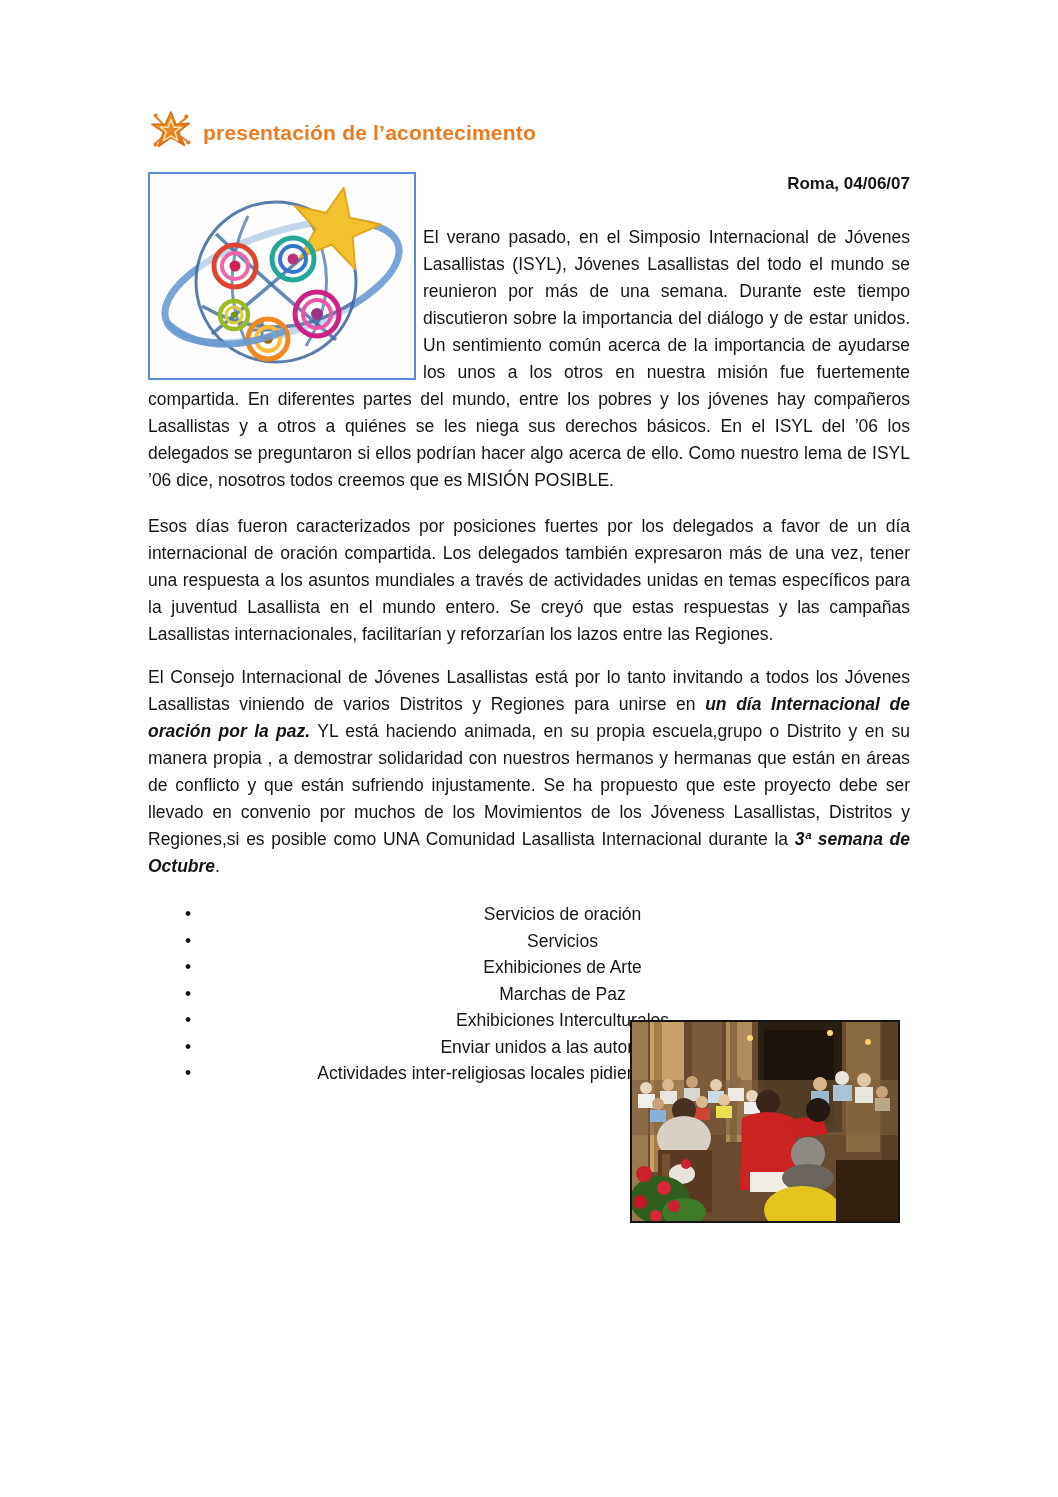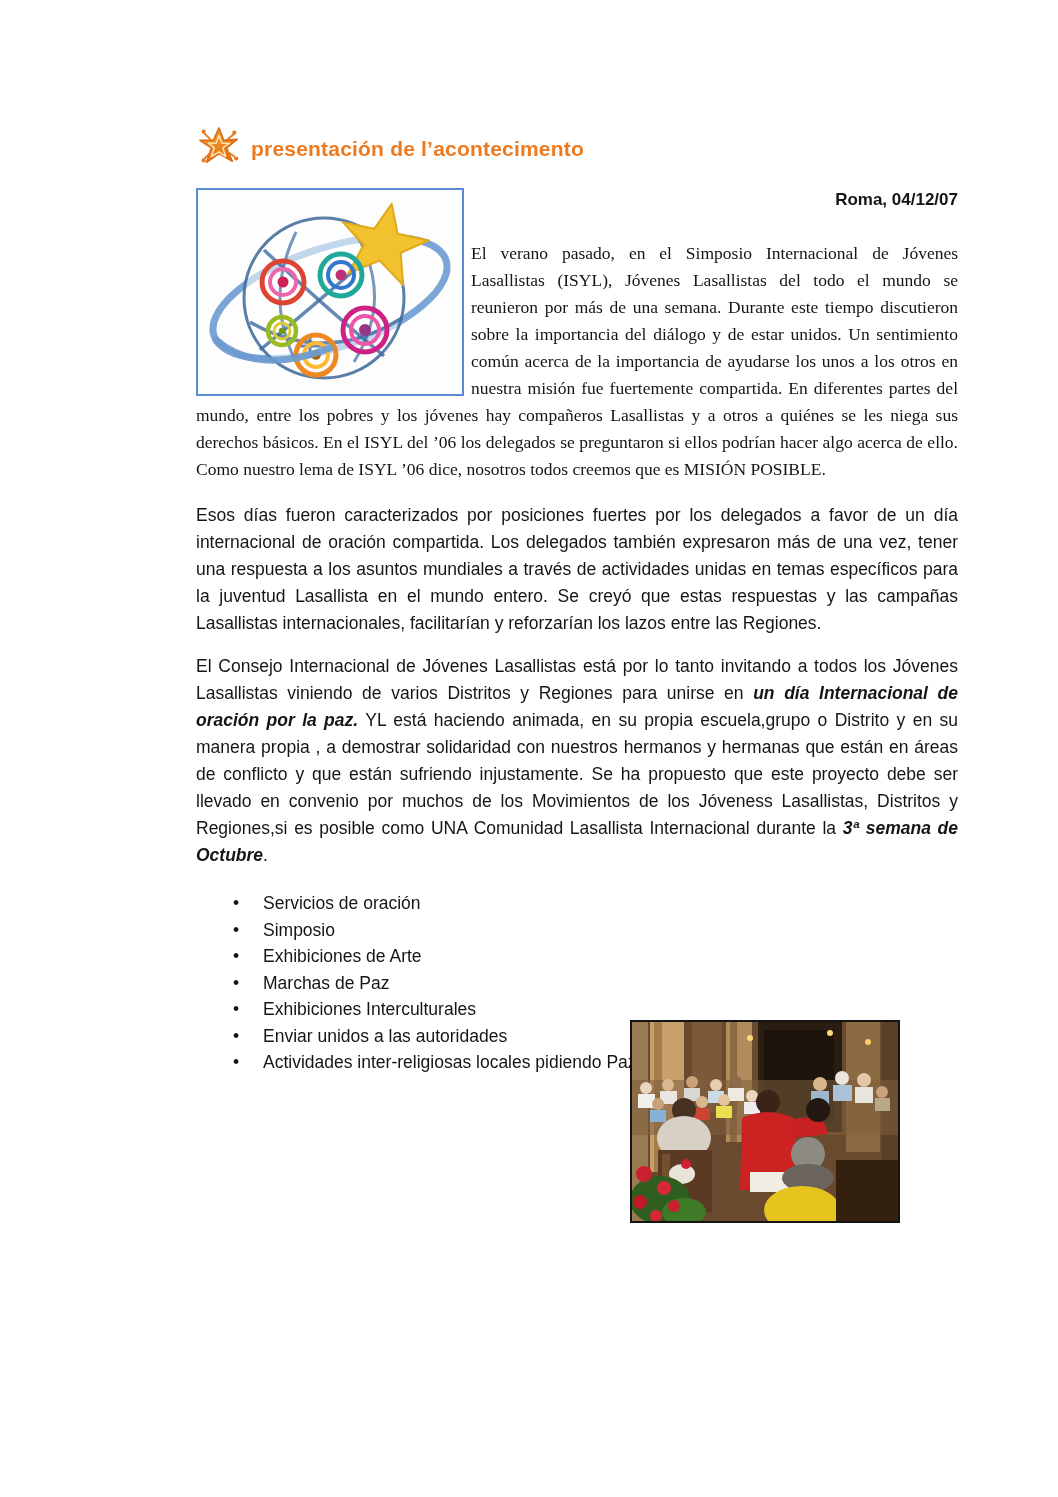--- a/index.html
+++ b/index.html
@@ -1,44 +1,44 @@
 <!DOCTYPE html>
 <html><head>
 <meta charset="utf-8">
 <style>
   html,body { margin:0; padding:0; background:#ffffff; }
   .page {
     position:relative; width:1058px; height:1497px; background:#ffffff;
     font-family:"Liberation Sans", sans-serif; color:#151515; overflow:hidden;
   }
-  .content { position:absolute; left:148px; top:124px; width:762px;margin-left:48px; }
+  .content { position:absolute; left:148px; top:108px; width:762px; }
 
   
   .brand { display:flex; align-items:center; gap:9px; height:50px; }
   .brand-title { font-size:21px; font-weight:bold; color:#ED7A1F; letter-spacing:.2px; }
 
   
   .logo-box {
     float:left; width:264px; height:204px; border:2px solid #5B8BD0;
     margin:14px 7px 4px 0; background:#fdfdfd; box-sizing:content-box;
   }
   .logo-box svg { display:block; }
 
   .date-line {
     text-align:right; font-weight:bold; font-size:17px; line-height:24px; margin-top:14px;
   }
 
   p { margin:0; text-align:justify; font-size:17.5px; line-height:27px; }
-  .p1 { margin-top:28px;font-family:Liberation Serif, serif; }
+  .p1 { margin-top:28px; }
   .p2 { margin-top:19px; }
   .p3 { margin-top:16px; }
   .p4 { margin-top:21px; }
   .emph { font-weight:bold; font-style:italic; }
 
-  ul.bullets { margin:21px 0 0 0; padding:0; list-style:none; }
+  ul.bullets { margin:21px 0 0 0; padding:0; list-style:none;text-align:center; }
   ul.bullets li {
     position:relative; padding-left:67px; font-size:17.5px; line-height:26.5px;
   }
   ul.bullets li::before {
     content:"\2022"; position:absolute; left:37px; top:0; font-size:17.5px;
   }
 
   
   .photo {
     position:absolute; left:630px; top:1020px; width:266px; height:199px;
@@ -115,32 +115,32 @@
         <g>
           <circle cx="167" cy="140" r="22" fill="none" stroke="#CC2288" stroke-width="5"></circle>
           <circle cx="167" cy="140" r="14" fill="none" stroke="#EE55AA" stroke-width="4"></circle>
           <circle cx="167" cy="140" r="6" fill="#993388"></circle>
         </g>
 
         <path d="M18 150 Q60 186 132 158" fill="none" stroke="#6B9BD2" stroke-width="7" opacity="0.9" stroke-linecap="round"></path>
       </svg>
     </div>
 
-    <div class="date-line">Roma, 04/12/07</div>
+    <div class="date-line">Roma, 04/06/07</div>
 
     <p class="p1">El verano pasado, en el Simposio Internacional de Jóvenes Lasallistas (ISYL), Jóvenes Lasallistas del todo el mundo se reunieron por más de una semana. Durante este tiempo discutieron sobre la importancia del diálogo y de estar unidos. Un sentimiento común acerca de la importancia de ayudarse los unos a los otros en nuestra misión fue fuertemente compartida. En diferentes partes del mundo, entre los pobres y los jóvenes hay compañeros Lasallistas y a otros a quiénes se les niega sus derechos básicos. En el ISYL del ’06 los delegados se preguntaron si ellos podrían hacer algo acerca de ello. Como nuestro lema de ISYL ’06 dice, nosotros todos creemos que es MISIÓN POSIBLE.</p>
 
     <p class="p2">Esos días fueron caracterizados por posiciones fuertes por los delegados a favor de un día internacional de oración compartida. Los delegados también expresaron más de una vez, tener una respuesta a los asuntos mundiales a través de actividades unidas en temas específicos para la juventud Lasallista en el mundo entero. Se creyó que estas respuestas y las campañas Lasallistas internacionales, facilitarían y reforzarían los lazos entre las Regiones.</p>
 
     <p class="p3"><span>El Consejo Internacional de Jóvenes Lasallistas está por lo tanto invitando a todos los Jóvenes Lasallistas viniendo de varios Distritos y Regiones para unirse en </span><span class="emph">un día Internacional de oración por la paz.</span><span> YL está haciendo animada, en su propia escuela,grupo o Distrito y en su manera propia , a demostrar solidaridad con nuestros hermanos y hermanas que están en áreas de conflicto y que están sufriendo injustamente. Se ha propuesto que este proyecto debe ser llevado en convenio por muchos de los Movimientos de los Jóveness Lasallistas, Distritos y Regiones,si es posible como UNA Comunidad Lasallista Internacional durante la </span><span class="emph">3ª semana de Octubre</span><span>.</span></p>
 
 
     <ul class="bullets">
       <li>Servicios de oración</li>
-      <li>Simposio</li>
+      <li>Servicios</li>
       <li>Exhibiciones de Arte</li>
       <li>Marchas de Paz</li>
       <li>Exhibiciones Interculturales</li>
       <li>Enviar unidos a las autoridades</li>
       <li>Actividades inter-religiosas locales pidiendo Paz en específicas</li>
     </ul>
   </div>
 
   <div class="photo">
     <svg width="266" height="199" viewBox="0 0 266 199">

